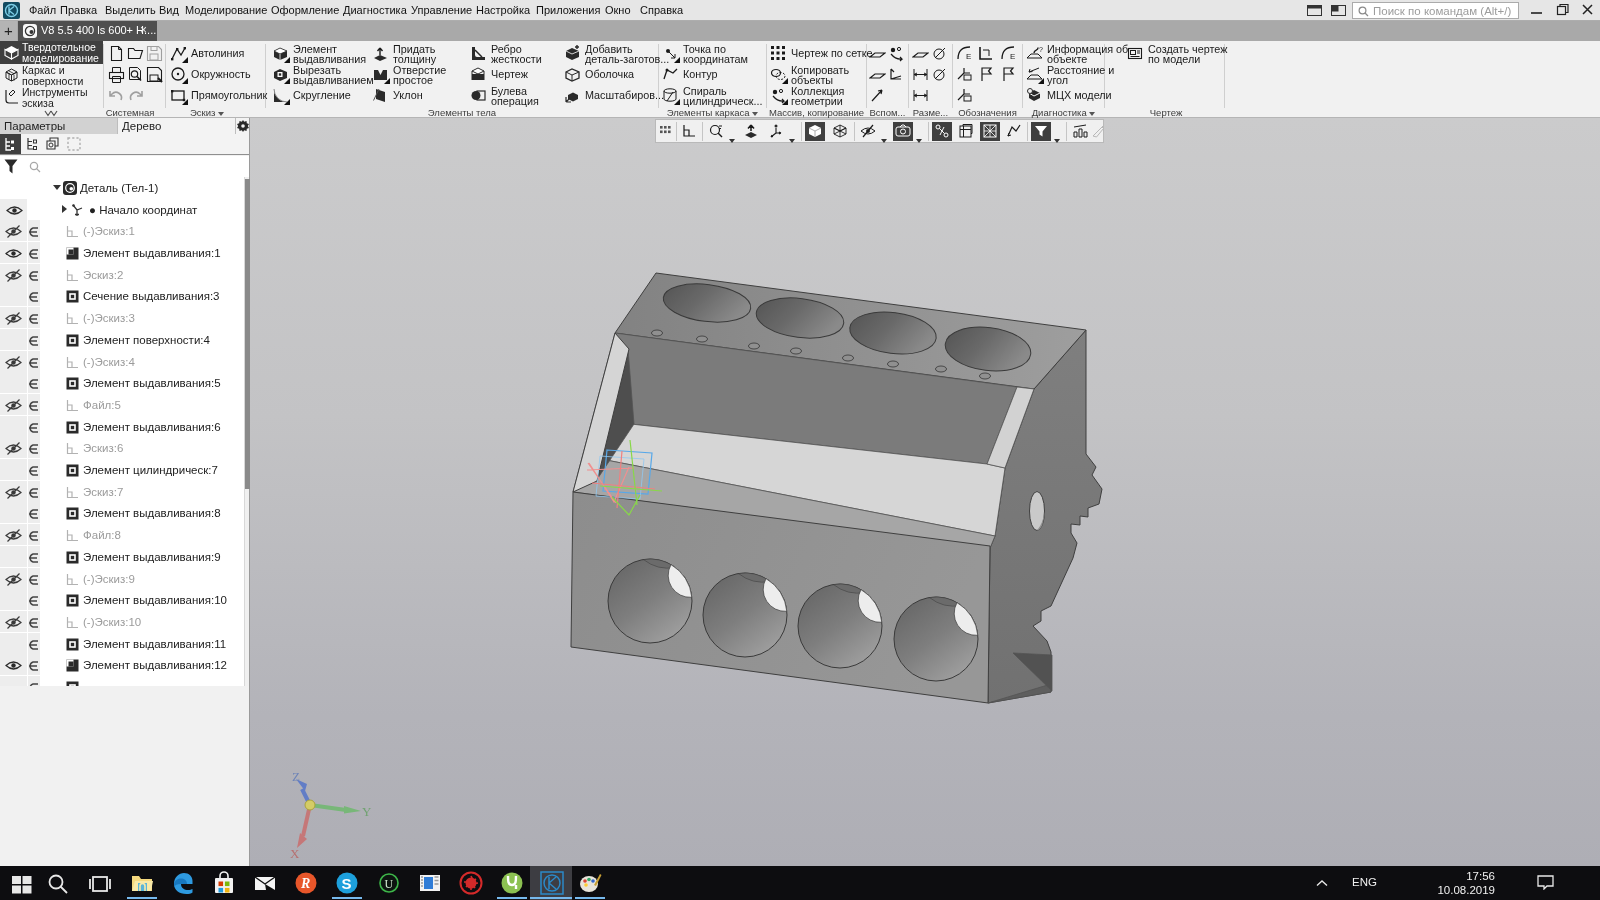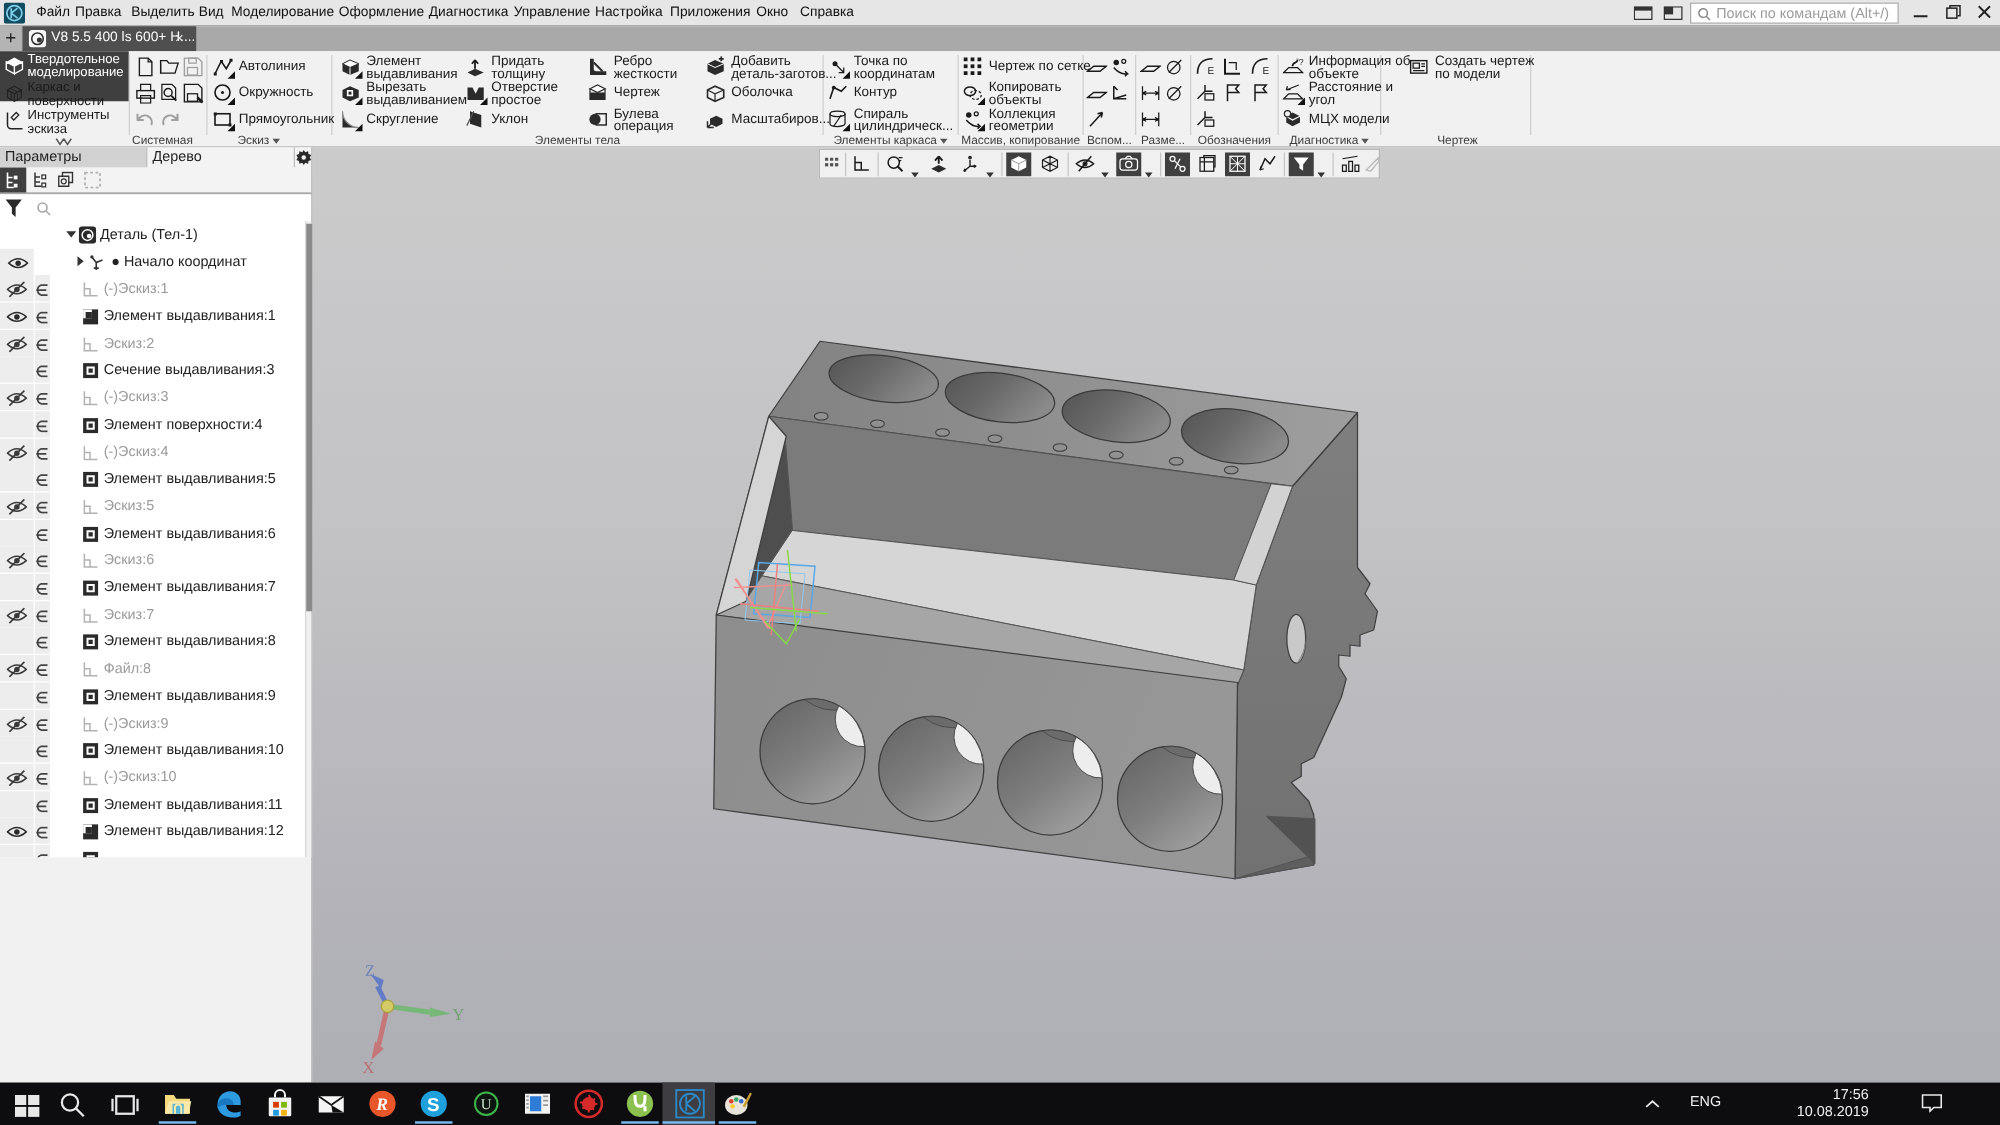--- a/index.html
+++ b/index.html
@@ -94,21 +94,21 @@
         <rect width="14" height="14" rx="3" fill="#f8f8f8"></rect>
         <circle cx="7" cy="7" r="4.6" fill="none" stroke="#333" stroke-width="1.3"></circle>
         <circle cx="8.5" cy="8" r="2" fill="#333"></circle>
       </svg>
 <span class="t">V8 5.5 400 ls 600+ Н....</span>
       <span class="x">×</span>
 </div>
   </div>
 <div id="ribbon" class="abs">
 <div id="modsel">
-<div class="mb abs" style="top:0px;height:40px;background:#3f3f3f;">
+<div class="mb abs" style="top:0px;height:23px;background:#3f3f3f;">
         <svg class="abs" style="left:4px;top:4px" width="15" height="15">
           <path d="M7.5 1 L14 4.5 L7.5 8 L1 4.5 Z" fill="#fff"></path>
           <path d="M1 4.5 v6 l6.5 3.5 v-6 Z M14 4.5 v6 l-6.5 3.5 v-6 Z" fill="none" stroke="#fff" stroke-width="1.1"></path>
         </svg>
         <div class="abs" style="left:22px;top:1px;font-size:10.5px;line-height:10.5px;color:#fff;">Твердотельное<br>моделирование</div>
       </div>
 <div class="mb abs" style="top:23px;height:22px;">
         <svg class="abs" style="left:4px;top:4px" width="15" height="15">
           <path d="M7.5 1 L13 4 L7.5 7 L2 4 Z M2 4 v6 l5.5 3 v-6 Z M13 4 v6 l-5.5 3 v-6 Z" fill="none" stroke="#222" stroke-width="1"></path>
           <path d="M4.5 2.7 L10 5.7 M5 11.7 v-6 M10 12.7 v-6" stroke="#222" stroke-width="0.8"></path>
@@ -686,21 +686,21 @@
           <path d="M1 6.5 Q8.5 -0.5 16 6.5 Q8.5 13.5 1 6.5 Z" fill="none" stroke="#3a3a3a" stroke-width="1.2"></path>
           <circle cx="8.5" cy="6.5" r="2.2" fill="#3a3a3a"></circle>
           <path d="M14.5 0.5 L2.5 12.5" stroke="#3a3a3a" stroke-width="1.3"></path>
         </svg>
         <svg class="abs" style="left:27px;top:7px" width="12" height="10" viewBox="0 0 12 10">
           <path d="M11 1 H6 a4.2 4.2 0 0 0 0 8 H11 M2 5 h8" stroke="#444" stroke-width="1.4" fill="none"></path>
         </svg>
         <svg class="abs" style="left:66px;top:5px" width="13" height="13" viewBox="0 0 13 13">
           <path d="M1.5 1 V11.5 H12 M1.5 6 H6 V11.5" stroke="#b2b2b2" stroke-width="1.2" fill="none"></path>
         </svg>
-        <span class="tname gray" style="left:83px">Эскиз:5</span>
+        <span class="tname gray" style="left:83px">Файл:5</span>
       </div>
 <div class="trow" style="top:239px">
         <div class="tcol" style="width:27px"></div>
         <div class="tcol" style="left:28px;width:12px"></div>
         <svg class="abs" style="left:27px;top:7px" width="12" height="10" viewBox="0 0 12 10">
           <path d="M11 1 H6 a4.2 4.2 0 0 0 0 8 H11 M2 5 h8" stroke="#444" stroke-width="1.4" fill="none"></path>
         </svg>
         <svg class="abs" style="left:66px;top:5px" width="13" height="13" viewBox="0 0 13 13">
           <rect x="0.5" y="0.5" width="12" height="12" fill="#2a2a2a"></rect>
           <rect x="3.2" y="3.2" width="6.6" height="6.6" fill="#fff"></rect>
@@ -728,21 +728,21 @@
         <div class="tcol" style="width:27px"></div>
         <div class="tcol" style="left:28px;width:12px"></div>
         <svg class="abs" style="left:27px;top:7px" width="12" height="10" viewBox="0 0 12 10">
           <path d="M11 1 H6 a4.2 4.2 0 0 0 0 8 H11 M2 5 h8" stroke="#444" stroke-width="1.4" fill="none"></path>
         </svg>
         <svg class="abs" style="left:66px;top:5px" width="13" height="13" viewBox="0 0 13 13">
           <rect x="0.5" y="0.5" width="12" height="12" fill="#2a2a2a"></rect>
           <rect x="3.2" y="3.2" width="6.6" height="6.6" fill="#fff"></rect>
           <rect x="4.8" y="4.8" width="3.4" height="3.4" fill="#2a2a2a"></rect>
         </svg>
-        <span class="tname" style="left:83px">Элемент выдавливания:7</span>
+        <span class="tname" style="left:83px">Элемент цилиндрическ:7</span>
       </div>
 <div class="trow" style="top:304px">
         <div class="tcol" style="width:27px"></div>
         <div class="tcol" style="left:28px;width:12px"></div>
         <svg class="abs" style="left:5px;top:5px" width="17" height="13" viewBox="0 0 17 13">
           <path d="M1 6.5 Q8.5 -0.5 16 6.5 Q8.5 13.5 1 6.5 Z" fill="none" stroke="#3a3a3a" stroke-width="1.2"></path>
           <circle cx="8.5" cy="6.5" r="2.2" fill="#3a3a3a"></circle>
           <path d="M14.5 0.5 L2.5 12.5" stroke="#3a3a3a" stroke-width="1.3"></path>
         </svg>
         <svg class="abs" style="left:27px;top:7px" width="12" height="10" viewBox="0 0 12 10">

